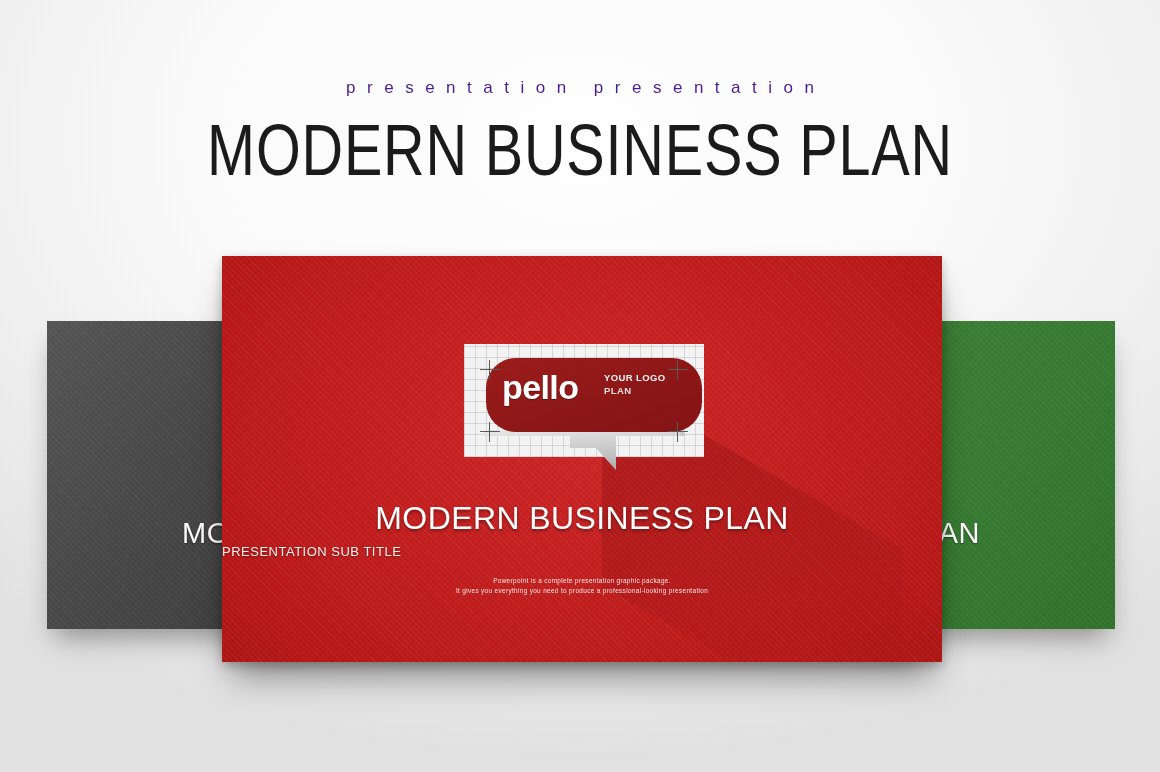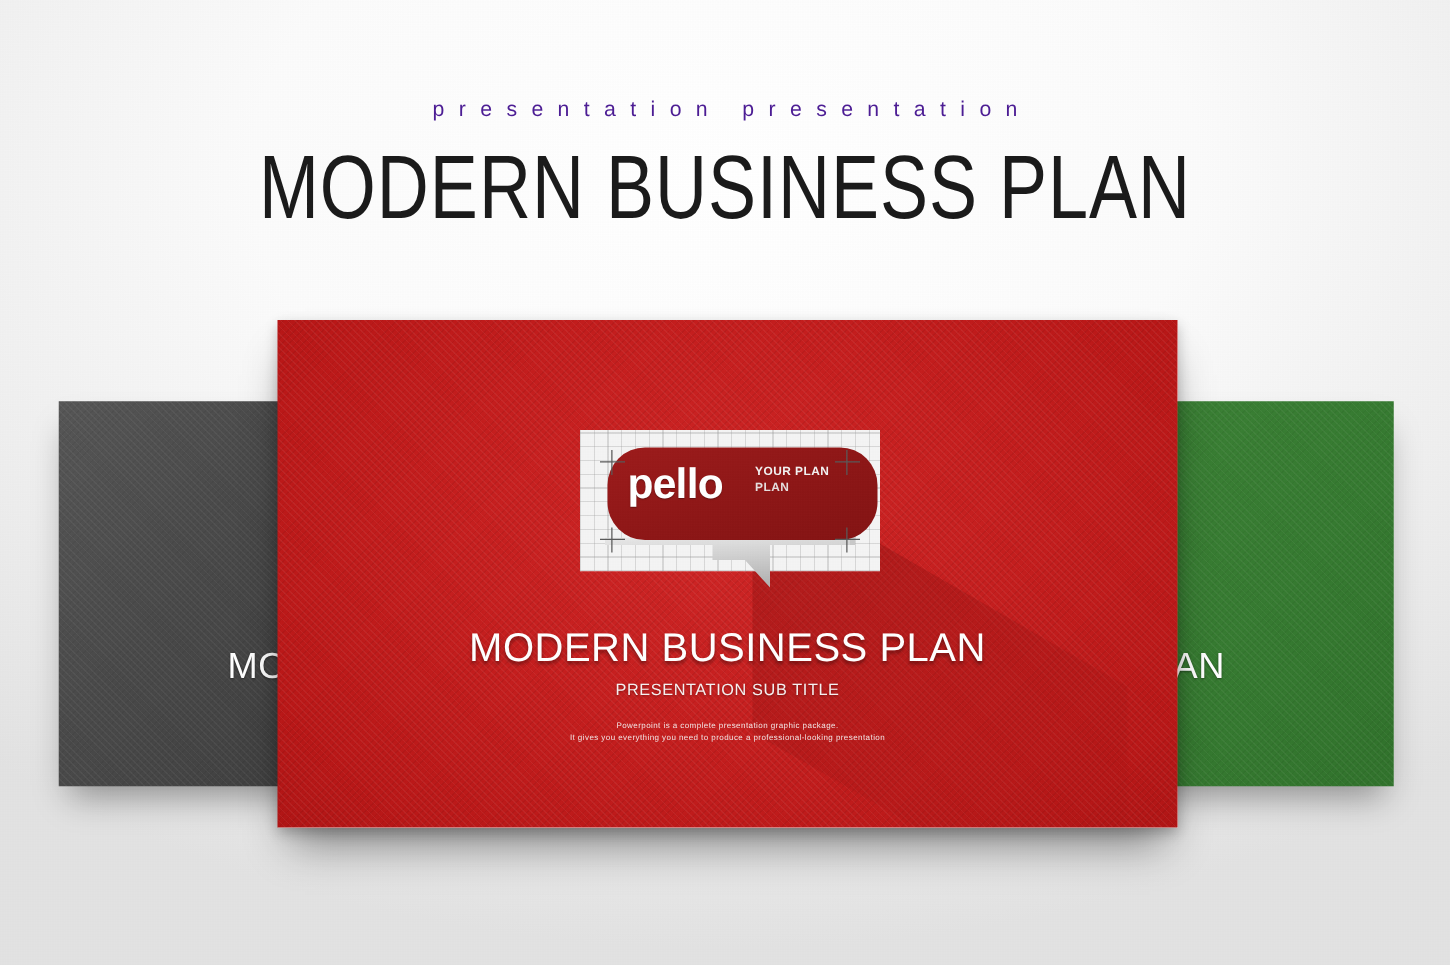--- a/index.html
+++ b/index.html
@@ -134,21 +134,21 @@
   
   .slide-title{
     position:absolute; left:0; right:0; top:244px; text-align:center;
     font-size:32px; line-height:36px; font-weight:400; color:#ffffff;
     letter-spacing:.4px;
     font-family:"Liberation Sans Narrow","Liberation Sans", sans-serif;
     text-shadow:0 2px 3px rgba(0,0,0,.38);
     z-index:6;
   }
   .slide-sub{
-    position:absolute; left:0; right:0; top:288px; text-align:center;
+    position:absolute; left:0; right:0; top:288px; text-align:left;
     font-size:13px; line-height:16px; font-weight:400; color:#f6f1f1;
     letter-spacing:.5px;
     font-family:"Liberation Sans Narrow","Liberation Sans", sans-serif;
     text-shadow:0 1px 2px rgba(0,0,0,.35);
     z-index:6;
   }
   .slide-body{
     position:absolute; left:0; right:0; top:320px; text-align:center;
     font-size:6.4px; line-height:10px; color:#f3e6e6; letter-spacing:.35px;
     font-family:"Liberation Sans Narrow","Liberation Sans", sans-serif;
@@ -208,21 +208,21 @@
             <stop offset="100%" stop-color="#b4b4b4"></stop>
           </linearGradient>
         </defs>
         <path d="M0,0 L200,0 L200,6 L132,6 L132,40 L112,18 L86,18 L86,6 L0,6 Z" fill="url(#silver)"></path>
         <path d="M196,-60 L206,-60 L206,6 L196,6 Z" fill="#c9c9c9"></path>
       </svg>
 
       <div class="bubble">
         <div class="pello">pello</div>
         <div class="yl">
-          <span class="l1">YOUR PLAN</span>
+          <span class="l1">YOUR LOGO</span>
           <span class="l2">PLAN</span>
         </div>
       </div>
     </div>
 
     <div class="slide-title">MODERN BUSINESS PLAN</div>
     <div class="slide-sub">PRESENTATION SUB TITLE</div>
     <div class="slide-body">
       <span>Powerpoint  is a complete  presentation  graphic  package.</span>
       <span>It gives you everything  you need to produce  a professional-looking   presentation</span>

